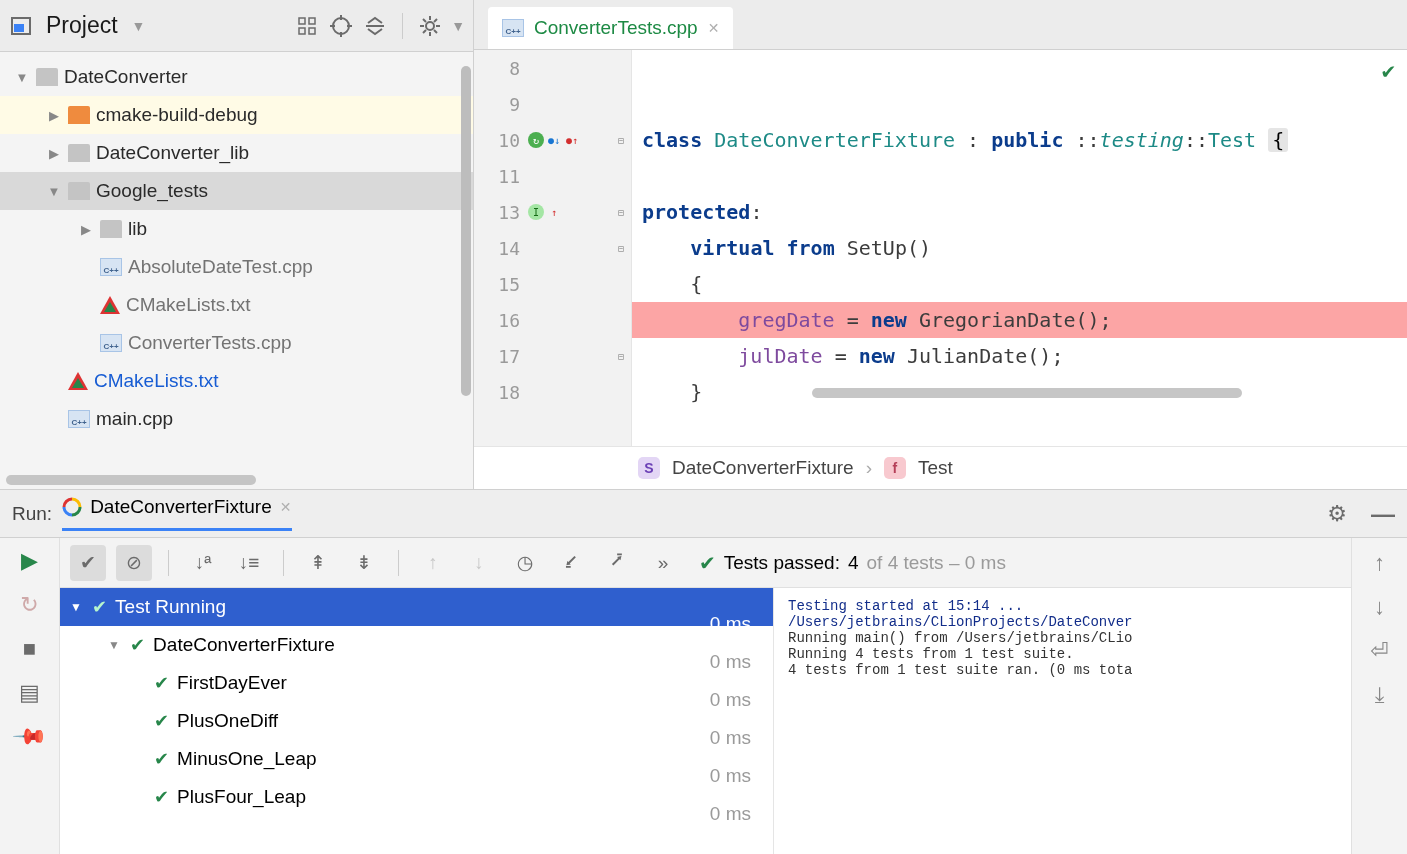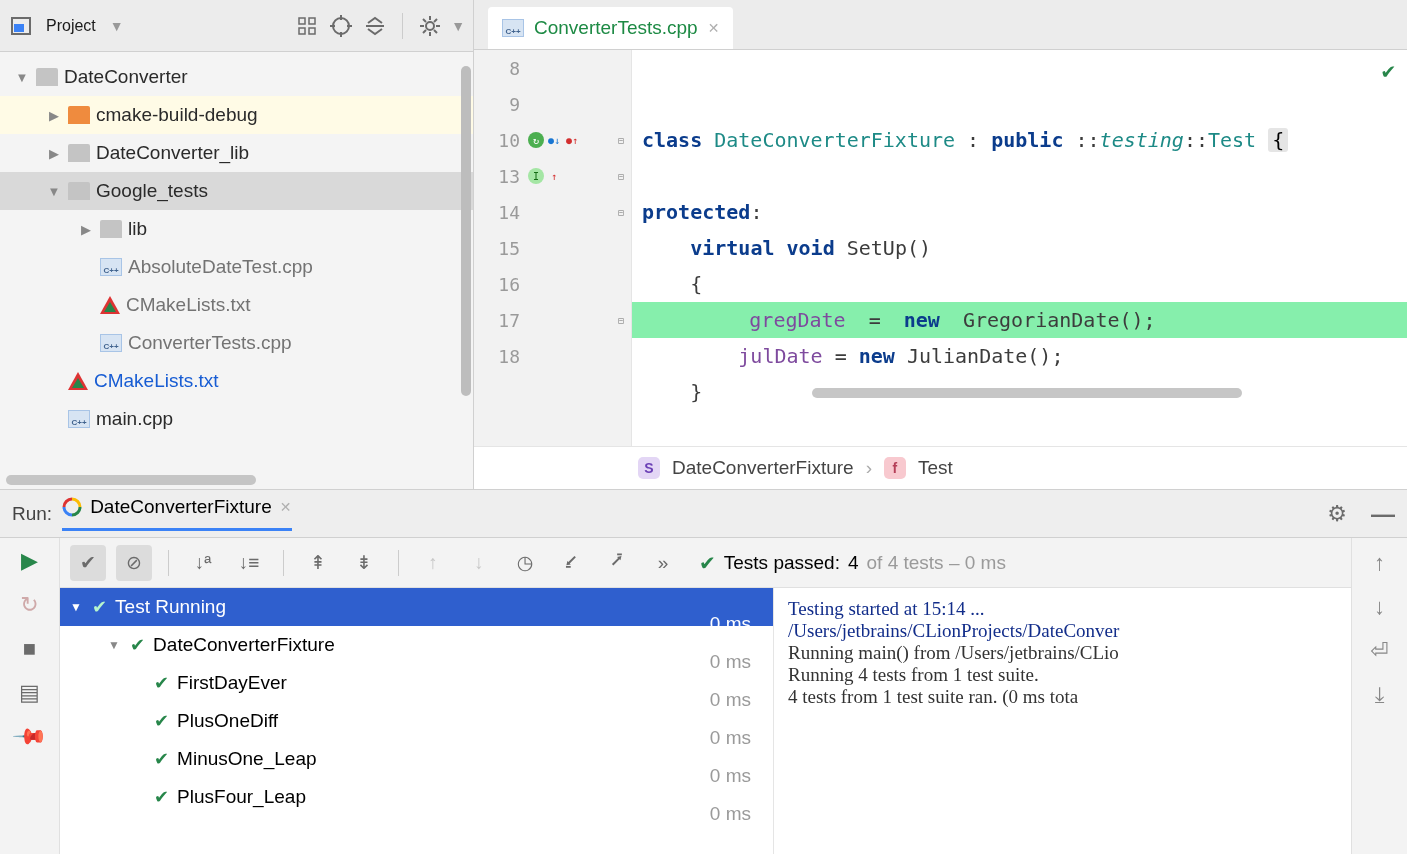--- a/index.html
+++ b/index.html
@@ -2,21 +2,21 @@
 <html><head>
 <meta charset="utf-8">
 <style>
 * { box-sizing: border-box; margin: 0; padding: 0; }
 body { font-family: -apple-system, "Segoe UI", Arial, sans-serif; font-size: 16px; background: #fff; color: #000; width: 1407px; height: 854px; overflow: hidden; }
 .app { display: flex; flex-direction: column; height: 100%; }
 .top-half { display: flex; height: 490px; border-bottom: 1px solid #d0d0d0; }
 .sidebar { width: 474px; background: #f4f4f4; display: flex; flex-direction: column; border-right: 1px solid #d0d0d0; }
 .sidebar-toolbar { height: 52px; background: #ececec; border-bottom: 1px solid #d0d0d0; display: flex; align-items: center; padding: 0 8px; gap: 8px; }
 .tb-icon { width: 26px; height: 26px; color: #6b6b6b; display: inline-flex; align-items: center; justify-content: center; font-size: 20px; }
-.project-label { font-size: 16px; font-weight: 500; color: #1a1a1a; margin: 0 6px 0 4px; }
+.project-label { font-size: 23px; font-weight: 500; color: #1a1a1a; margin: 0 6px 0 4px; }
 .dropdown-caret { color: #999; font-size: 14px; }
 .spacer { flex: 1; }
 .divider-v { width: 1px; height: 26px; background: #ccc; margin: 0 6px; }
 .tree { flex: 1; position: relative; overflow: hidden; padding: 6px 0; font-size: 19px; }
 .tree-scroll-track { position: absolute; right: 0; top: 8px; width: 14px; height: 380px; }
 .tree-scroll-thumb { position: absolute; right: 2px; top: 6px; width: 10px; height: 330px; background: #bdbdbd; border-radius: 5px; }
 .hscroll-thumb { position: absolute; left: 6px; bottom: 4px; height: 10px; width: 250px; background: #c5c5c5; border-radius: 5px; }
 .tree-row { display: flex; align-items: center; height: 38px; padding-left: 8px; gap: 6px; }
 .tree-row.selected { background: #d9d9d9; }
 .tree-row.hl { background: #fffbe6; }
@@ -41,21 +41,21 @@
 .gutter-row { height: 36px; display: flex; align-items: center; }
 .gutter-num { width: 54px; text-align: right; padding-right: 8px; }
 .gutter-marks { display: flex; align-items: center; gap: 2px; }
 .gmark { width: 16px; height: 16px; border-radius: 50%; font-size: 10px; display: inline-flex; align-items: center; justify-content: center; }
 .g-green { background: #4caf50; color: #fff; }
 .g-blue { color: #1976d2; }
 .g-red { color: #d32f2f; }
 .fold { width: 12px; text-align: center; color: #999; margin-left: auto; margin-right: 4px; font-size: 10px; }
 .code-area { flex: 1; font-family: "Menlo", "Consolas", monospace; font-size: 20px; position: relative; }
 .code-line { height: 36px; display: flex; align-items: center; padding-left: 10px; white-space: pre; }
-.code-line.cur { background: #86efac; gap: 11px; }
+.code-line.cur { background: #fca5a5; }
 .k { color: #0b3c8c; font-weight: bold; }
 .type { color: #1d8a86; }
 .ns { color: #1d8a86; font-style: italic; }
 .p { color: #3c3c3c; }
 .m { color: #7e4a9e; }
 .bracegray { background: #e5e5e5; border-radius: 3px; padding: 0 4px; }
 .check-mark { position: absolute; right: 12px; top: 8px; color: #27864a; font-size: 22px; }
 .hscroll-editor { position: absolute; left: 168px; bottom: 46px; height: 12px; width: 900px; }
 .hscroll-editor .thumb { height: 10px; width: 430px; background: #c6c6c6; border-radius: 5px; margin-left: 12px; }
 .breadcrumb { height: 44px; border-top: 1px solid #e5e5e5; display: flex; align-items: center; padding-left: 164px; gap: 12px; font-size: 19px; color: #444; }
@@ -85,21 +85,21 @@
 .run-results { display: flex; flex: 1; }
 .results-tree { width: 714px; background: #fff; border-right: 1px solid #e5e5e5; font-size: 19px; }
 .res-row { height: 38px; display: flex; align-items: center; padding: 0 22px 0 8px; gap: 8px; }
 .res-row.selroot { background: #2f5fce; color: #fff; }
 .res-row .dur { margin-left: auto; color: inherit; margin-top: 34px; }
 .res-row.child .dur { color: #9a9a9a; }
 .rcheck { color: #27864a; font-size: 18px; }
 .res-row.selroot .rcheck { color: #b7f5cc; }
 .rarrow { width: 16px; text-align: center; color: #888; font-size: 12px; }
 .res-row.selroot .rarrow { color: #fff; }
-.console { flex: 1; font-family: Liberation Serif, serif; font-size: 19px; padding: 10px 14px; color: #333; }
+.console { flex: 1; font-family: Liberation Mono, monospace; font-size: 14px; padding: 10px 14px; color: #333; }
 .console .navy { color: #122d8a; }
 .run-right-icons { width: 56px; background: #f3f3f3; border-left: 1px solid #e0e0e0; display: flex; flex-direction: column; align-items: center; padding-top: 12px; gap: 18px; font-size: 22px; color: #888; }
 svg { display: block; }
 </style>
 </head>
 <body>
 
 <div class="app">
   <div class="top-half">
 
@@ -247,20 +247,25 @@
             <div class="gutter-row">
               <span class="gutter-num">10</span>
               <span class="gutter-marks">
                 <span class="gmark g-green">↻</span>
                 <span class="gmark g-blue">●↓</span>
                 <span class="gmark g-red">●↑</span>
               </span>
               <span class="fold">⊟</span>
             </div>
             <div class="gutter-row">
+              <span class="gutter-num">11</span>
+              <span class="gutter-marks"></span>
+              <span class="fold"></span>
+            </div>
+            <div class="gutter-row">
               <span class="gutter-num">13</span>
               <span class="gutter-marks">
                 <span class="gmark g-green" style="background:#a4e6a4;color:#146c14">I</span>
                 <span class="gmark g-red">↑</span>
               </span>
               <span class="fold">⊟</span>
             </div>
             <div class="gutter-row">
               <span class="gutter-num">14</span>
               <span class="gutter-marks"></span>
@@ -287,21 +292,21 @@
               <span class="fold"></span>
             </div>
           </div>
         <div class="code-area">
           <span class="check-mark">✔</span>
           <div class="code-line"></div>
           <div class="code-line"></div>
           <div class="code-line"><span class="k">class </span><span class="type">DateConverterFixture</span><span class="p"> : </span><span class="k">public </span><span class="p">::</span><span class="ns">testing</span><span class="p">::</span><span class="type">Test</span><span class="p"> </span><span class="bracegray">{</span></div>
           <div class="code-line"></div>
           <div class="code-line"><span class="k">protected</span><span class="p">:</span></div>
-          <div class="code-line"><span class="p">    </span><span class="k">virtual</span><span class="p"> </span><span class="k">void</span><span class="p"> SetUp()</span></div>
+          <div class="code-line"><span class="p">    </span><span class="k">virtual</span><span class="p"> </span><span class="k">from</span><span class="p"> SetUp()</span></div>
           <div class="code-line"><span class="p">    {</span></div>
           <div class="code-line cur"><span class="p">        </span><span class="m">gregDate</span><span class="p"> = </span><span class="k">new</span><span class="p"> GregorianDate();</span></div>
           <div class="code-line"><span class="p">        </span><span class="m">julDate</span><span class="p"> = </span><span class="k">new</span><span class="p"> JulianDate();</span></div>
           <div class="code-line"><span class="p">    }</span></div>
           <div class="code-line"></div>
           <div class="hscroll-editor">
               <div class="thumb"></div>
             </div>
         </div>
       </div>

